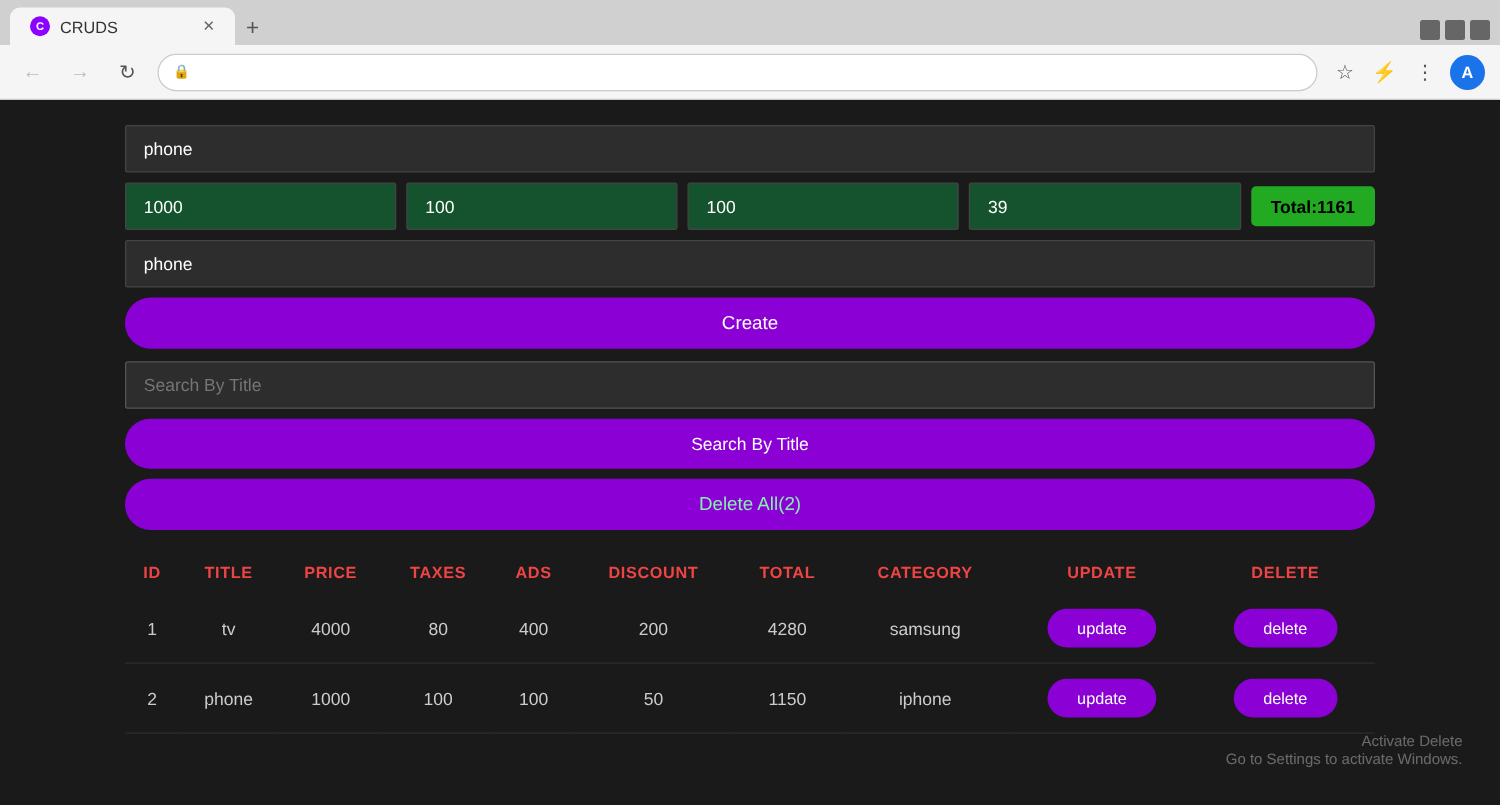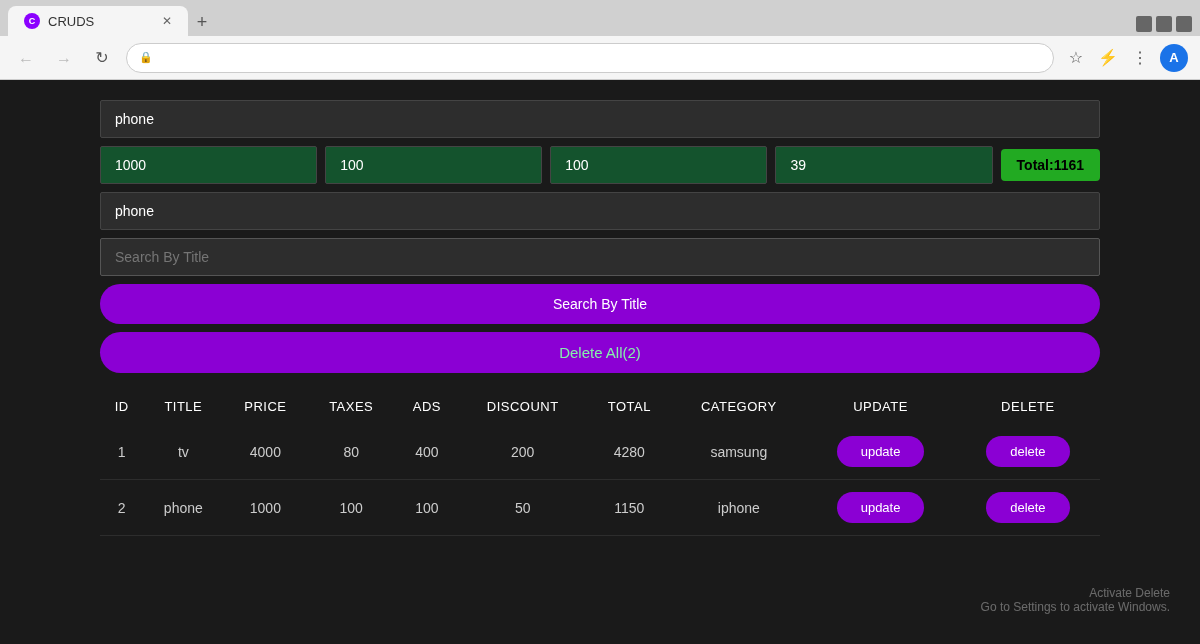--- a/index.html
+++ b/index.html
@@ -270,23 +270,23 @@
       font-weight: 500;
     }
 
     
     .products-table {
       width: 100%;
       border-collapse: collapse;
     }
 
     .products-table th {
-      color: #ffffff;
-      font-size: 13px;
-      font-weight: normal;
+      color: #ef4444;
+      font-size: 13px;
+      font-weight: bold;
       padding: 10px 8px;
       text-align: center;
       letter-spacing: 0.5px;
     }
 
     .products-table td {
       color: #cccccc;
       font-size: 14px;
       padding: 12px 8px;
       text-align: center;
@@ -374,20 +374,23 @@
       <input type="text" class="form-input-small" value="100" style="">
       <input type="text" class="form-input-small" value="39" style="">
       <div class="total-badge">Total:1161</div>
     </div>
 
 
     <div class="form-section" style="margin-bottom:8px;">
       <input type="text" class="form-input" value="phone" style="">
     </div>
 
+    <div style="margin-bottom:10px;">
+      <button class="btn-purple">Create</button>
+    </div>
 
     <div>
       <input type="text" class="search-input" placeholder="Search By Title" style="">
     </div>
 
     <div class="search-row">
       <button class="btn-purple-half">Search By Title</button>
     </div>
 
     <div>

